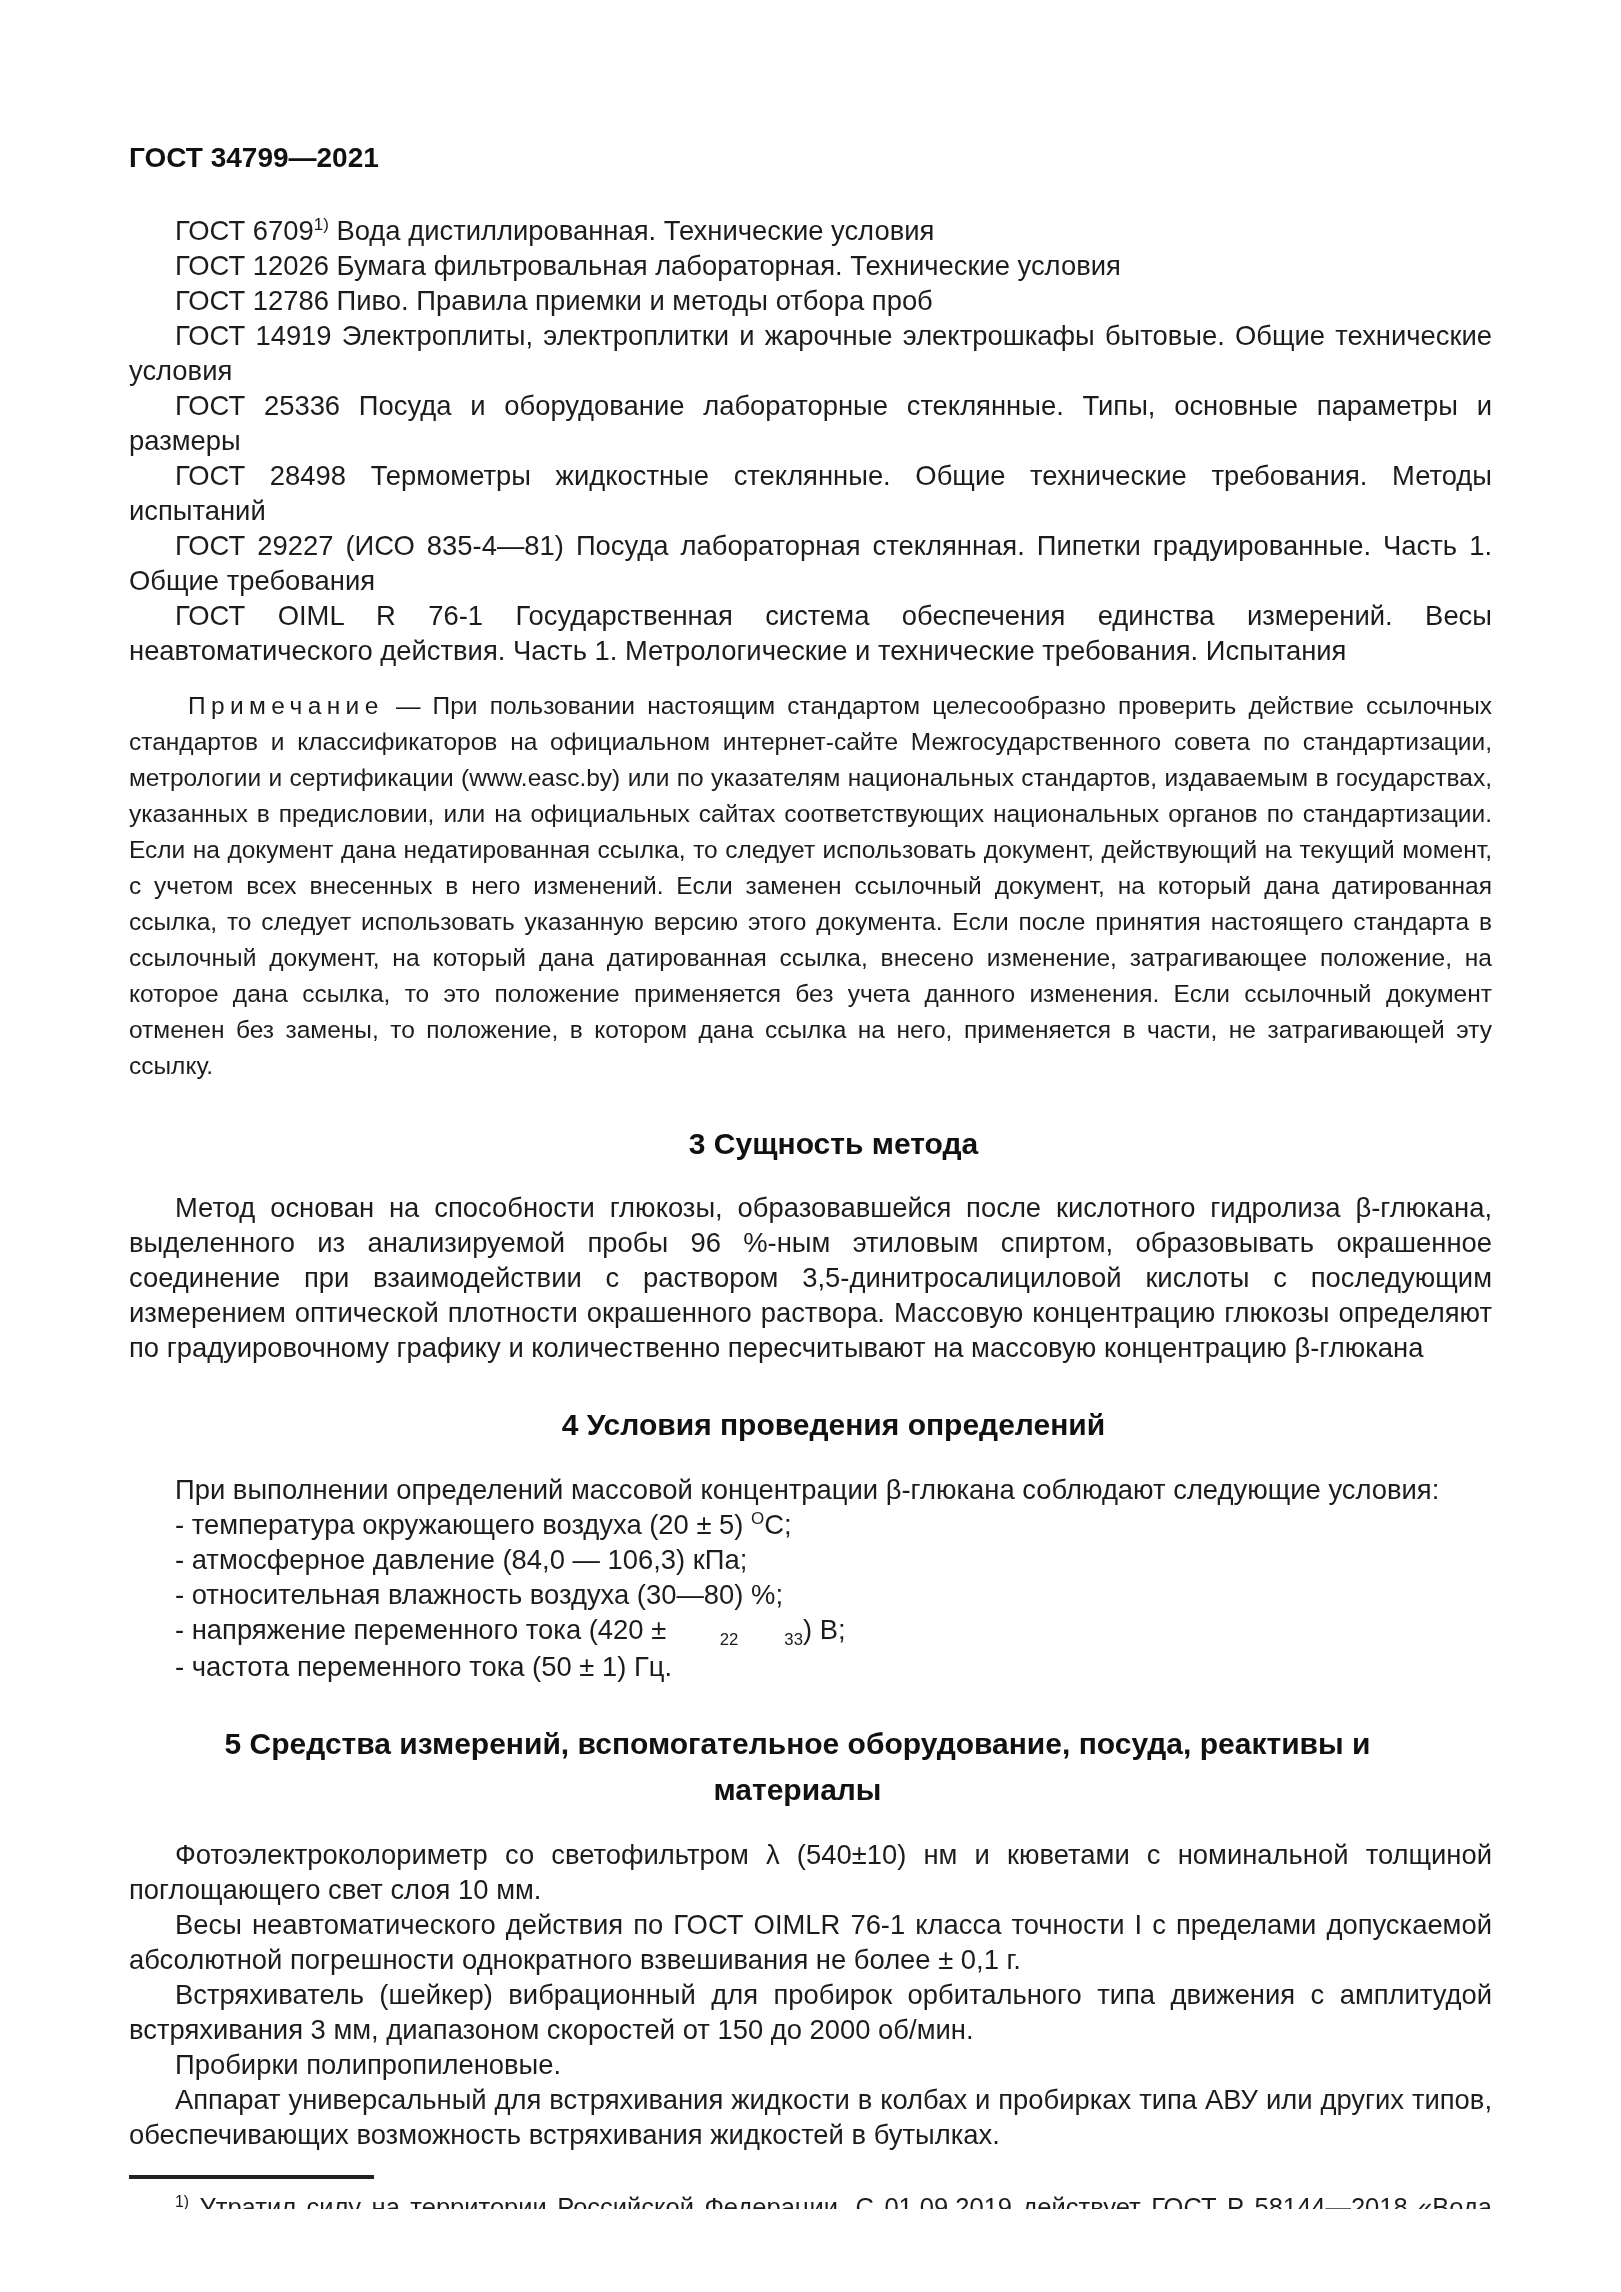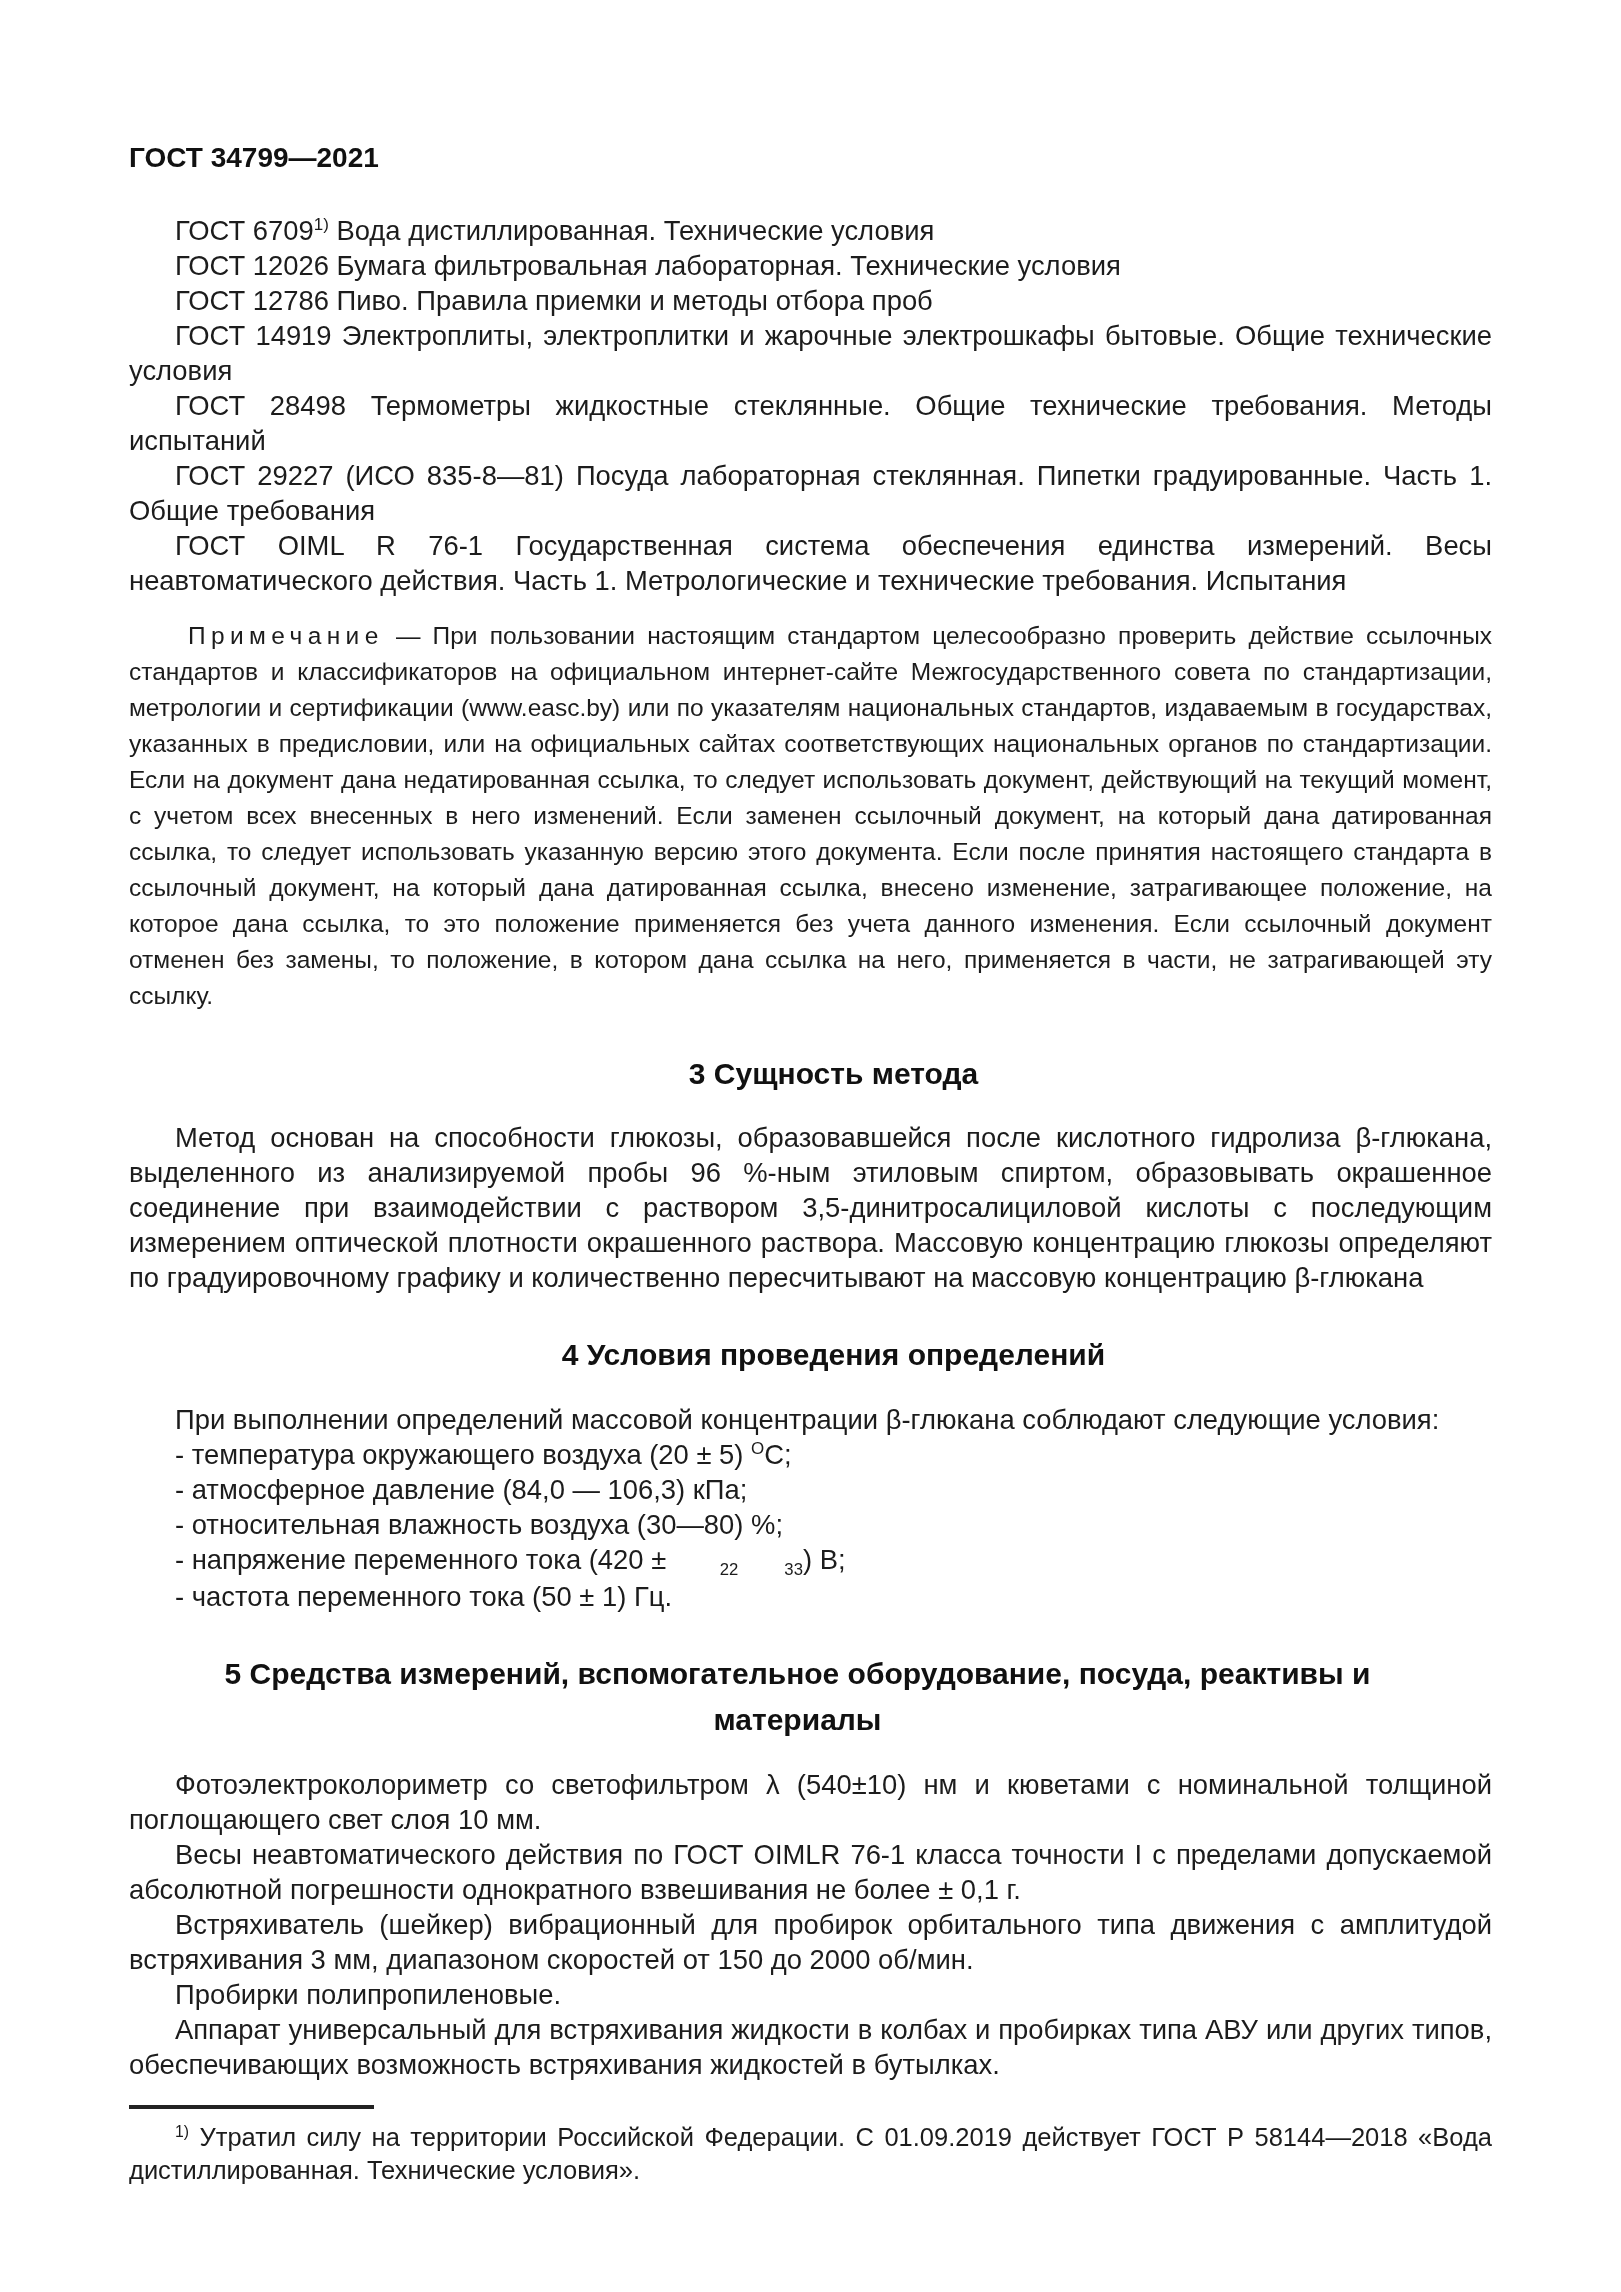--- a/index.html
+++ b/index.html
@@ -88,22 +88,23 @@
 
 <div class="page">
 
   <div class="doc-number">ГОСТ 34799—2021</div>
 
   <section>
     <p class="body-p"><span>ГОСТ 6709</span><sup class="sup-mark">1)</sup><span> Вода дистиллированная. Технические условия</span></p>
     <p class="body-p">ГОСТ 12026 Бумага фильтровальная лабораторная. Технические условия</p>
     <p class="body-p">ГОСТ 12786 Пиво. Правила приемки и методы отбора проб</p>
     <p class="body-p">ГОСТ 14919 Электроплиты, электроплитки и жарочные электрошкафы бытовые. Общие технические условия</p>
+    <p class="body-p">ГОСТ 25336 Посуда и оборудование лабораторные стеклянные. Типы, основные параметры и размеры</p>
     <p class="body-p">ГОСТ 28498 Термометры жидкостные стеклянные. Общие технические требования. Методы испытаний</p>
-    <p class="body-p">ГОСТ 29227 (ИСО 835-8—81) Посуда лабораторная стеклянная. Пипетки градуированные. Часть 1. Общие требования</p>
+    <p class="body-p">ГОСТ 29227 (ИСО 835-4—81) Посуда лабораторная стеклянная. Пипетки градуированные. Часть 1. Общие требования</p>
     <p class="body-p">ГОСТ OIML R 76-1 Государственная система обеспечения единства измерений. Весы неавтоматического действия. Часть 1. Метрологические и технические требования. Испытания</p>
   </section>
 
   <p class="note-p">
     <span class="note-label">Примечание</span>
     <span>— При пользовании настоящим стандартом целесообразно проверить действие ссылочных стандартов и классификаторов на официальном интернет-сайте Межгосударственного совета по стандартизации, метрологии и сертификации (www.easc.by) или по указателям национальных стандартов, издаваемым в государствах, указанных в предисловии, или на официальных сайтах соответствующих национальных органов по стандартизации. Если на документ дана недатированная ссылка, то следует использовать документ, действующий на текущий момент, с учетом всех внесенных в него изменений. Если заменен ссылочный документ, на который дана датированная ссылка, то следует использовать указанную версию этого документа. Если после принятия настоящего стандарта в ссылочный документ, на который дана датированная ссылка, внесено изменение, затрагивающее положение, на которое дана ссылка, то это положение применяется без учета данного изменения. Если ссылочный документ отменен без замены, то положение, в котором дана ссылка на него, применяется в части, не затрагивающей эту ссылку.</span>
   </p>
 
   <h2 class="section-heading">3 Сущность метода</h2>
   <p class="body-p">Метод основан на способности глюкозы, образовавшейся после кислотного гидролиза β-глюкана, выделенного из анализируемой пробы 96 %-ным этиловым спиртом, образовывать окрашенное соединение при взаимодействии с раствором 3,5-динитросалициловой кислоты с последующим измерением оптической плотности окрашенного раствора. Массовую концентрацию глюкозы определяют по градуировочному графику и количественно пересчитывают на массовую концентрацию β-глюкана</p>

